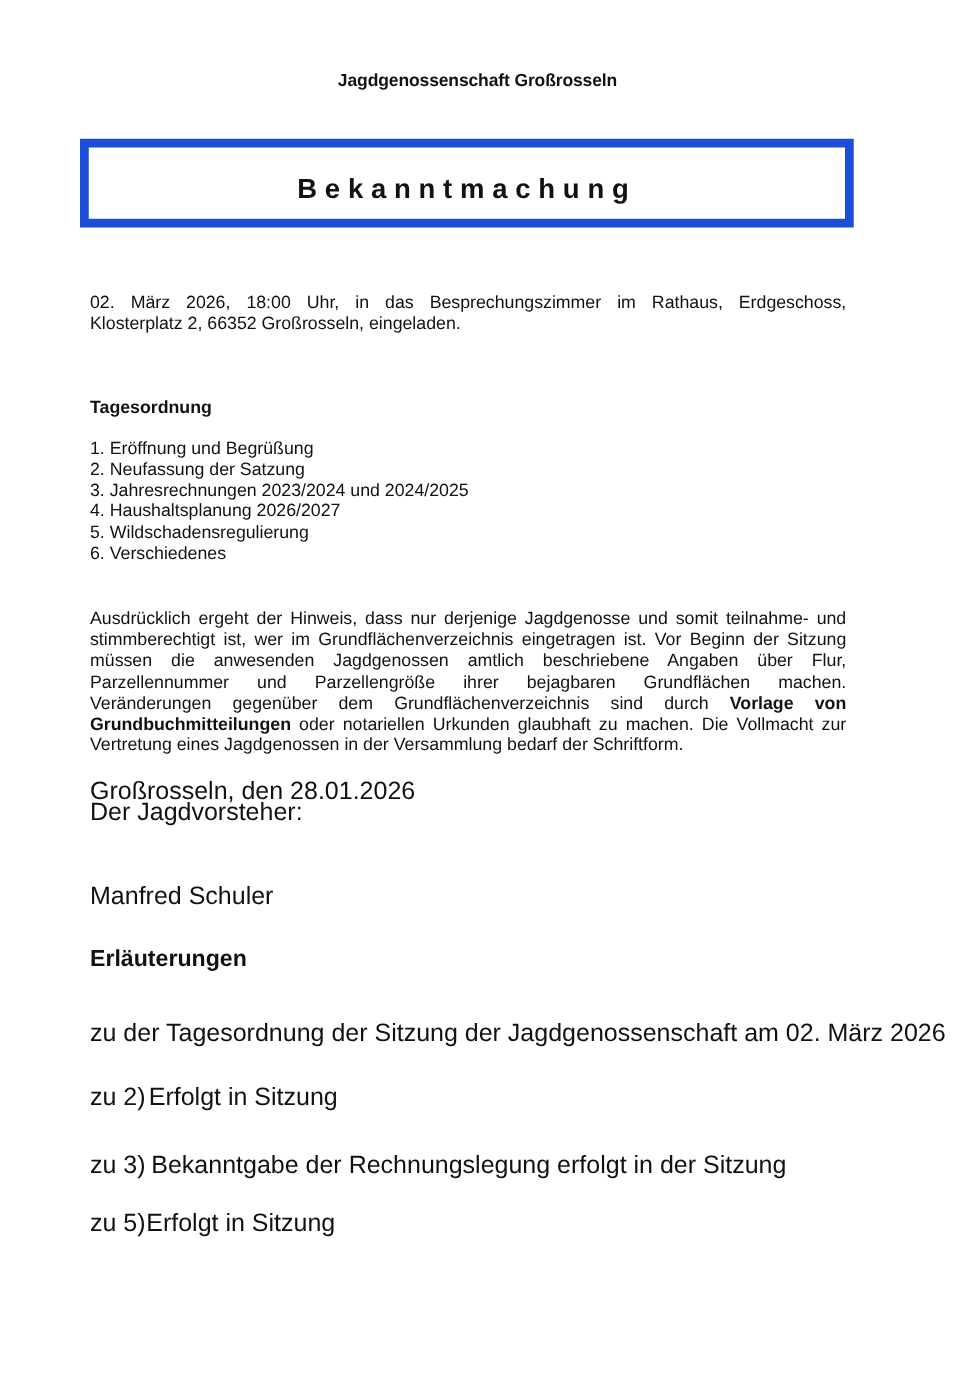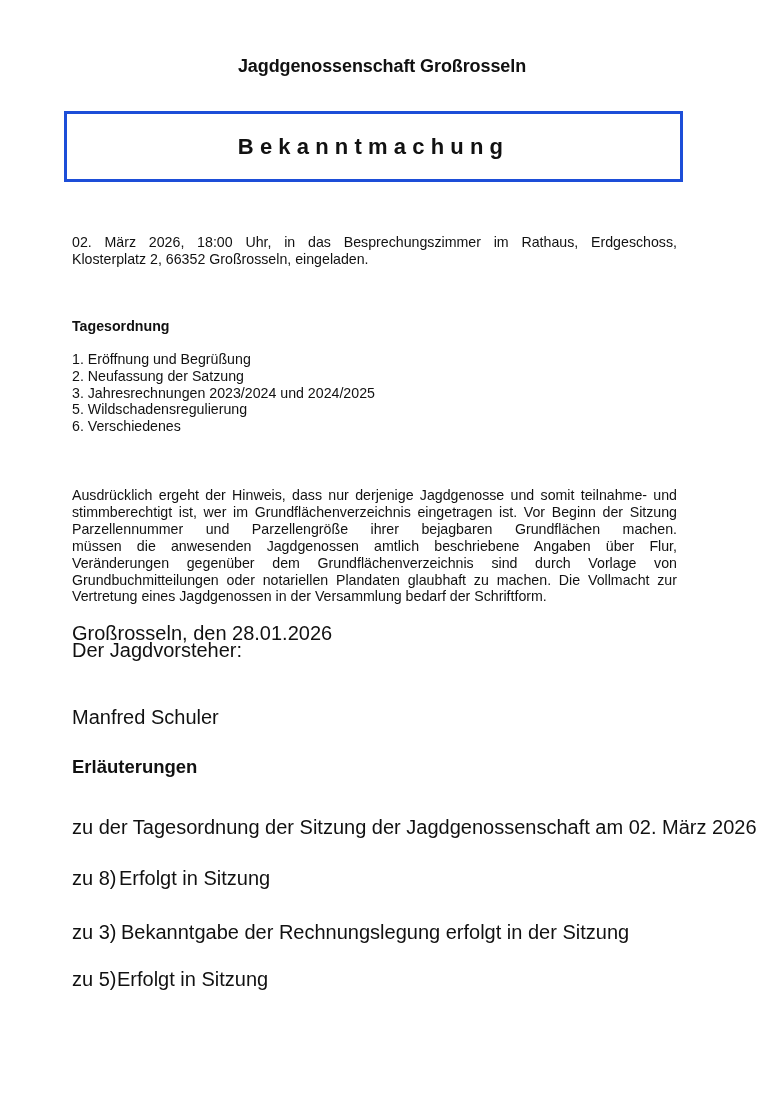--- a/index.html
+++ b/index.html
@@ -20,31 +20,31 @@
       left: 0; top: 0;
       width: 764px;
       height: 1106px;
     }
     .org-title {
       position: absolute;
       left: 0;
       width: 764px;
       top: 56px;
       text-align: center;
-      font-size: 18px;
+      font-size: 14px;
       font-weight: bold;
       letter-spacing: -0.1px;
     }
     .title-box {
       position: absolute;
       left: 64px;
       top: 111px;
       width: 619px;
       height: 71px;
-      border: 3px solid #1d4ed8;
+      border: 7px solid #1d4ed8;
       box-sizing: border-box;
     }
     .title-box .title-text {
       position: absolute;
       left: 0;
       width: 100%;
       top: 20px;
       text-align: center;
       font-size: 22px;
       font-weight: bold;
@@ -95,21 +95,21 @@
     }
     .note {
       position: absolute;
       left: 72px;
       font-size: 20px;
       white-space: nowrap;
     }
     .note .ref {
       display: inline-block;
     }
-    b { font-weight: normal; }
+    b { font-weight: bold; }
   </style>
 </head>
 <body>
 
 <div class="page">
 
   <div class="org-title">Jagdgenossenschaft Großrosseln</div>
 
   <div class="title-box">
     <div class="title-text">Bekanntmachung</div>
@@ -119,44 +119,45 @@
     <span class="line">02. März 2026, 18:00 Uhr, in das Besprechungszimmer im Rathaus, Erdgeschoss,</span>
     <span class="line last">Klosterplatz 2, 66352 Großrosseln, eingeladen.</span>
   </div>
 
   <div class="heading-small" style="top:318px;">Tagesordnung</div>
 
   <ul class="agenda-list">
     <li>1. Eröffnung und Begrüßung</li>
     <li>2. Neufassung der Satzung</li>
     <li>3. Jahresrechnungen 2023/2024 und 2024/2025</li>
+    <li>4. Haushaltsplanung 2026/2027</li>
     <li>5. Wildschadensregulierung</li>
     <li>6. Verschiedenes</li>
   </ul>
 
   <div class="body-text justify" style="top:487px; line-height:16.9px;">
     <span class="line">Ausdrücklich ergeht der Hinweis, dass nur derjenige Jagdgenosse und somit teilnahme- und</span>
     <span class="line">stimmberechtigt ist, wer im Grundflächenverzeichnis eingetragen ist. Vor Beginn der Sitzung</span>
+    <span class="line">müssen die anwesenden Jagdgenossen amtlich beschriebene Angaben über Flur,</span>
     <span class="line">Parzellennummer und Parzellengröße ihrer bejagbaren Grundflächen machen.</span>
-    <span class="line">müssen die anwesenden Jagdgenossen amtlich beschriebene Angaben über Flur,</span>
     <span class="line"><span>Veränderungen gegenüber dem Grundflächenverzeichnis sind durch </span><b>Vorlage von</b></span>
-    <span class="line"><b>Grundbuchmitteilungen</b><span> oder notariellen Plandaten glaubhaft zu machen. Die Vollmacht zur</span></span>
+    <span class="line"><b>Grundbuchmitteilungen</b><span> oder notariellen Urkunden glaubhaft zu machen. Die Vollmacht zur</span></span>
     <span class="line last">Vertretung eines Jagdgenossen in der Versammlung bedarf der Schriftform.</span>
   </div>
 
   <div class="note" style="top:622px;">Großrosseln, den 28.01.2026</div>
   <div class="note" style="top:639px;">Der Jagdvorsteher:</div>
   <div class="note" style="top:706px;">Manfred Schuler</div>
 
   <div class="heading-large">Erläuterungen</div>
 
   <div class="note" style="top:816px;">zu der Tagesordnung der Sitzung der Jagdgenossenschaft am 02. März 2026</div>
 
   <div class="note" style="top:867px;">
-    <span class="ref" style="width:47px;">zu 8)</span><span>Erfolgt in Sitzung</span>
+    <span class="ref" style="width:47px;">zu 2)</span><span>Erfolgt in Sitzung</span>
   </div>
   <div class="note" style="top:901px;margin-top:20px;">
     <span class="ref" style="width:49px;">zu 3)</span><span>Bekanntgabe der Rechnungslegung erfolgt in der Sitzung</span>
   </div>
   <div class="note" style="top:968px;">
     <span class="ref" style="width:45px;">zu 5)</span><span>Erfolgt in Sitzung</span>
   </div>
 
 </div>
 

